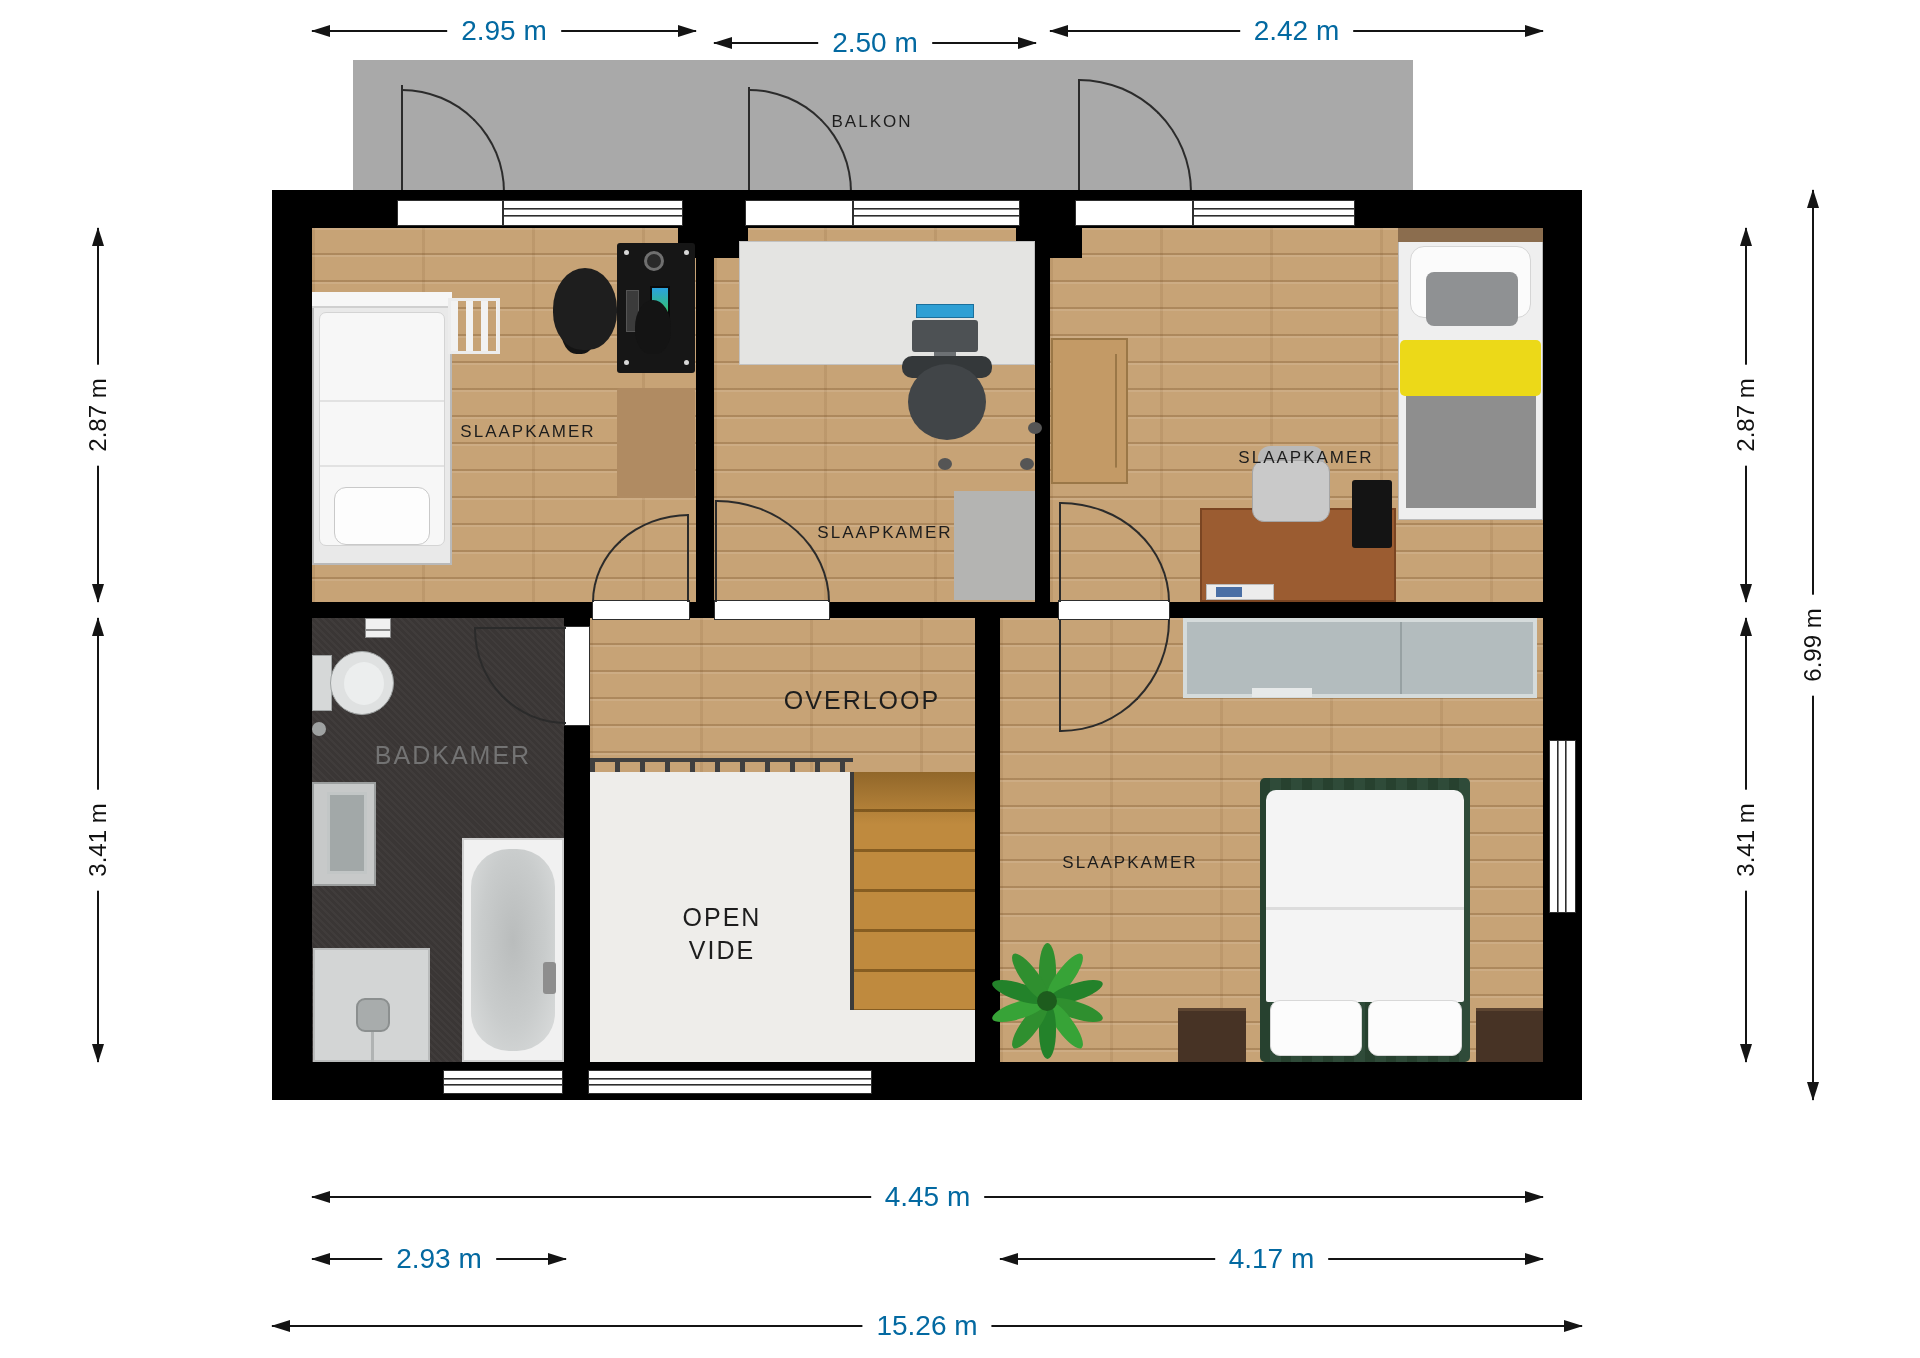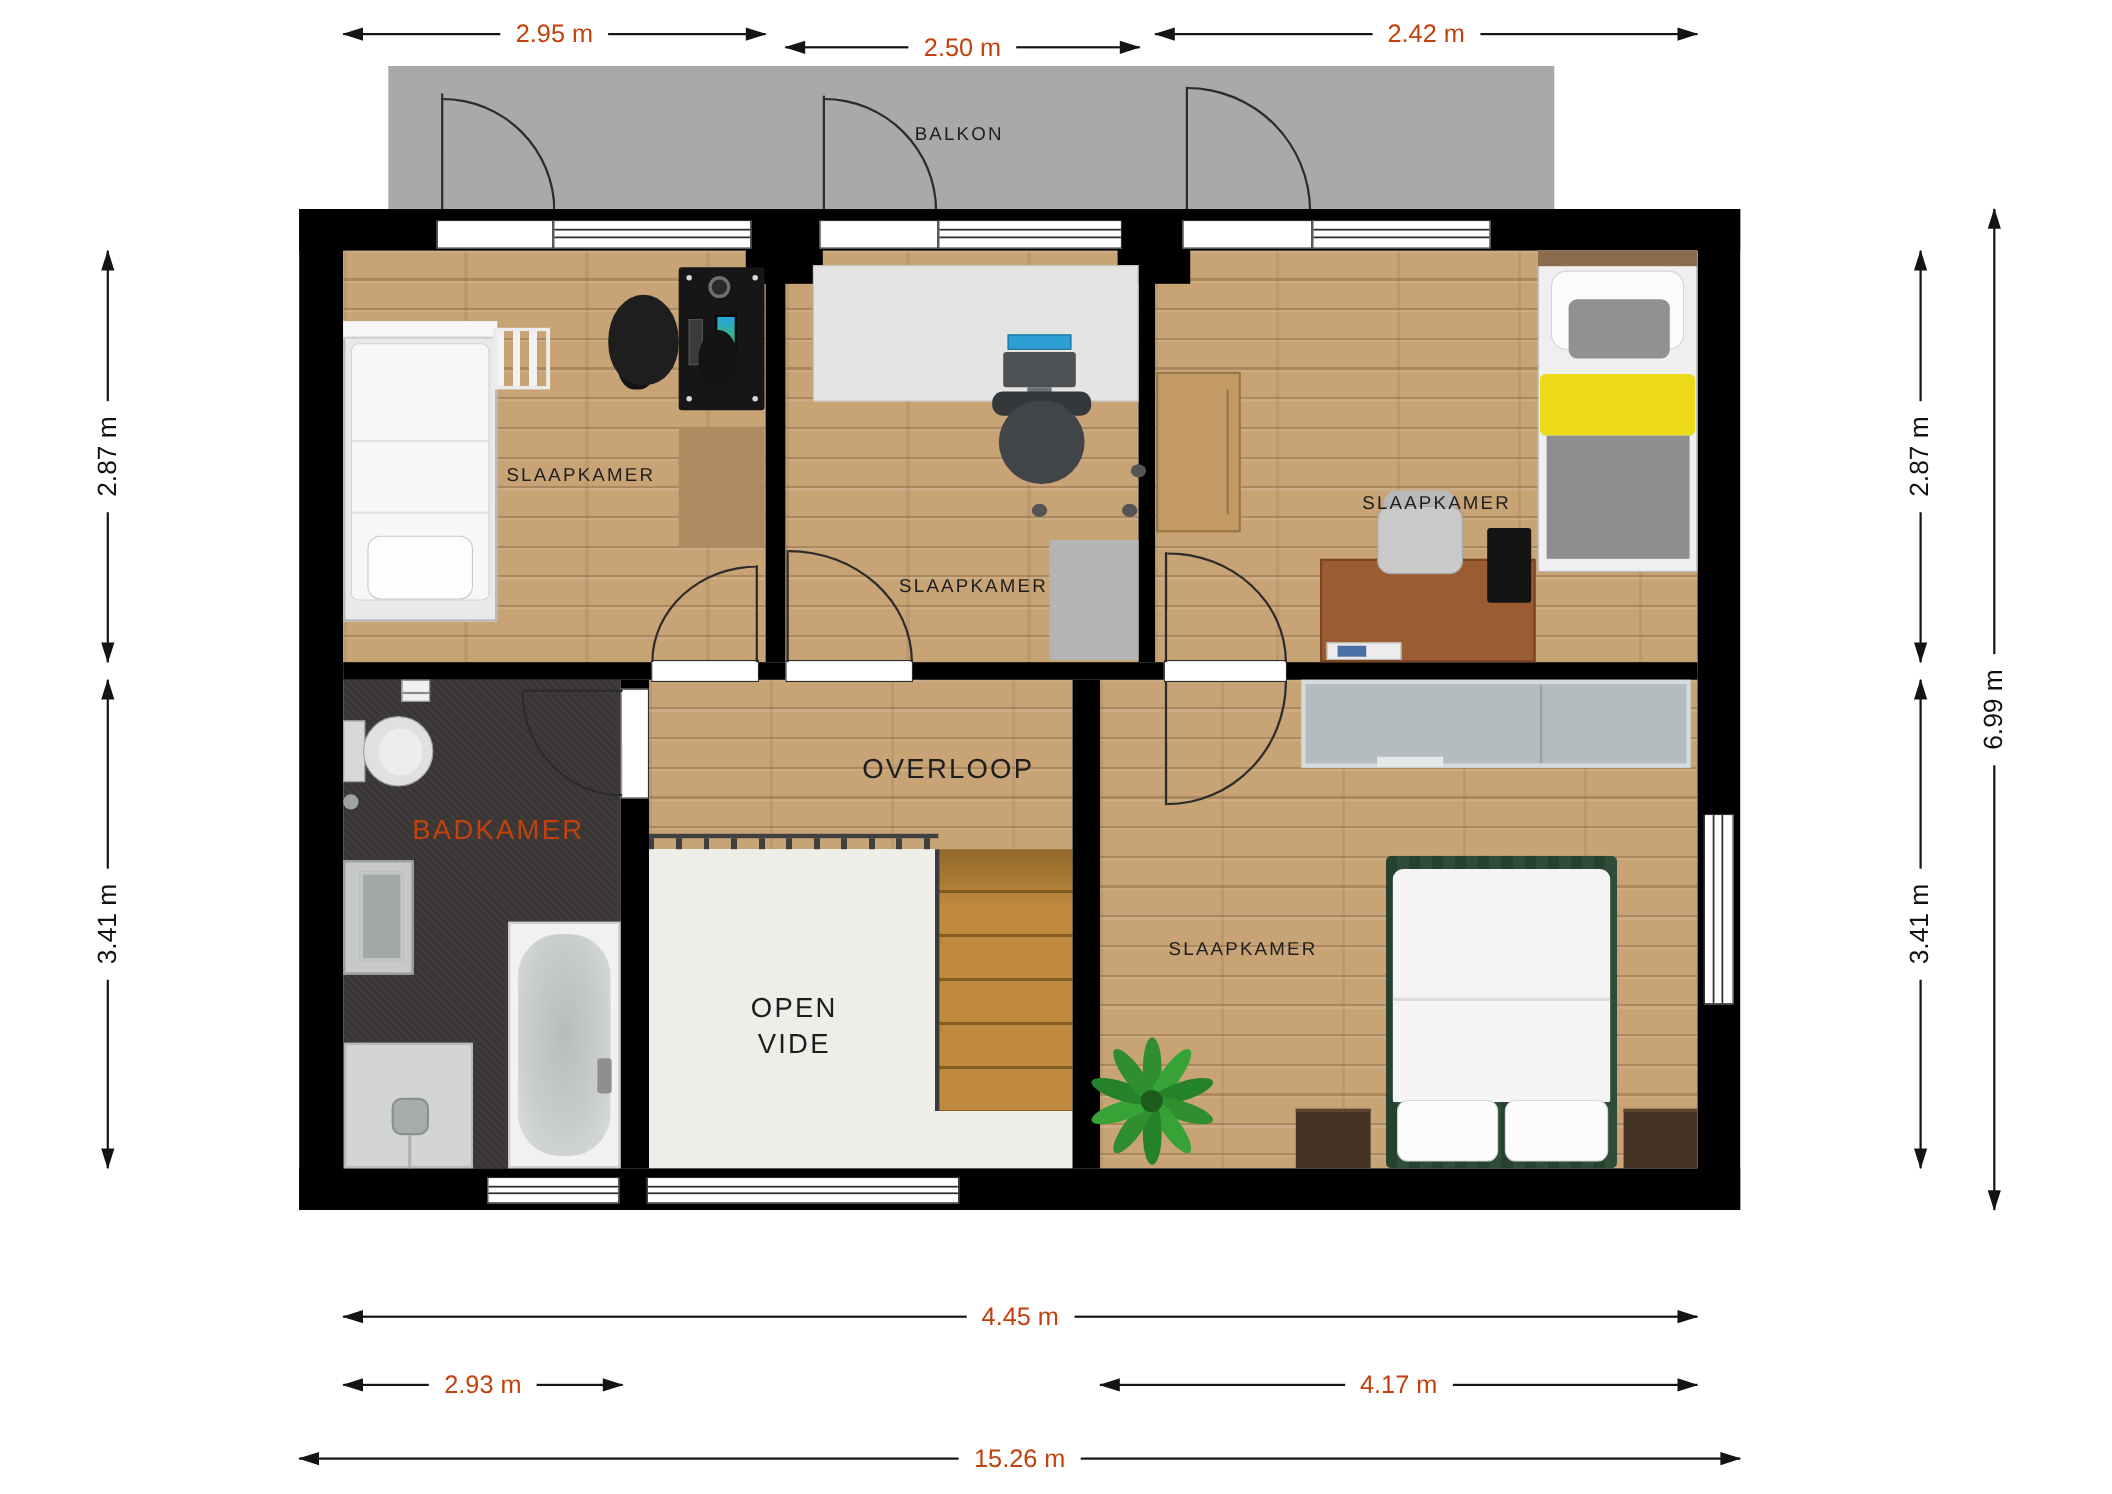--- a/index.html
+++ b/index.html
@@ -33,29 +33,29 @@
   
   .arc{position:absolute;box-sizing:border-box;}
   .arc-tr{border-top:2px solid #2b2b2b;border-right:2px solid #2b2b2b;border-top-right-radius:100% 100%;}
   .arc-tl{border-top:2px solid #2b2b2b;border-left:2px solid #2b2b2b;border-top-left-radius:100% 100%;}
   .arc-br{border-bottom:2px solid #2b2b2b;border-right:2px solid #2b2b2b;border-bottom-right-radius:100% 100%;}
   .arc-bl{border-bottom:2px solid #2b2b2b;border-left:2px solid #2b2b2b;border-bottom-left-radius:100% 100%;}
   .leaf{position:absolute;background:#2b2b2b;}
   
   .rlabel{position:absolute;transform:translate(-50%,-50%);font-size:17px;letter-spacing:2px;color:#1d1d1d;white-space:nowrap;text-align:center;}
   .rlabel.small{font-size:25px;}
-  .white{color:#c2410c;text-align:right;}
+  .white{color:#737373;text-align:right;}
   
   .dimh{position:absolute;height:0;border-top:2px solid #141414;}
   .dimh .ah-l{position:absolute;left:-1px;top:-7px;width:0;height:0;border-top:6px solid transparent;border-bottom:6px solid transparent;border-right:19px solid #141414;}
   .dimh .ah-r{position:absolute;right:-1px;top:-7px;width:0;height:0;border-top:6px solid transparent;border-bottom:6px solid transparent;border-left:19px solid #141414;}
   .dimv{position:absolute;width:0;border-left:2px solid #141414;}
   .dimv .av-t{position:absolute;top:-1px;left:-7px;width:0;height:0;border-left:6px solid transparent;border-right:6px solid transparent;border-bottom:19px solid #141414;}
   .dimv .av-b{position:absolute;bottom:-1px;left:-7px;width:0;height:0;border-left:6px solid transparent;border-right:6px solid transparent;border-top:19px solid #141414;}
-  .dlab{position:absolute;left:50%;top:-1px;transform:translate(-50%,-50%);background:#fff;padding:0 14px;font-size:23px;color:#c2410c;white-space:nowrap;}
+  .dlab{position:absolute;left:50%;top:-1px;transform:translate(-50%,-50%);background:#fff;padding:0 14px;font-size:28px;color:#0369a1;white-space:nowrap;}
   .dlabv{position:absolute;left:-1px;top:50%;transform:translate(-50%,-50%) rotate(-90deg);background:#fff;padding:0 14px;font-size:24px;color:#111;white-space:nowrap;}
   
   .fur{position:absolute;box-sizing:border-box;}
   .dot{position:absolute;width:5px;height:5px;border-radius:50%;background:#d8d8d8;}
   .pleaf{position:absolute;left:50px;top:0;width:17px;height:56px;border-radius:50% 50% 46% 46%;transform-origin:8.5px 58px;}
   .railing{position:absolute;border-top:4px solid #3f3f3f;
         background-image:repeating-linear-gradient(90deg,#3f3f3f 0 5px, rgba(0,0,0,0) 5px 25px);background-size:100% 10px;background-repeat:no-repeat;}
 </style>
 </head>
 <body>

